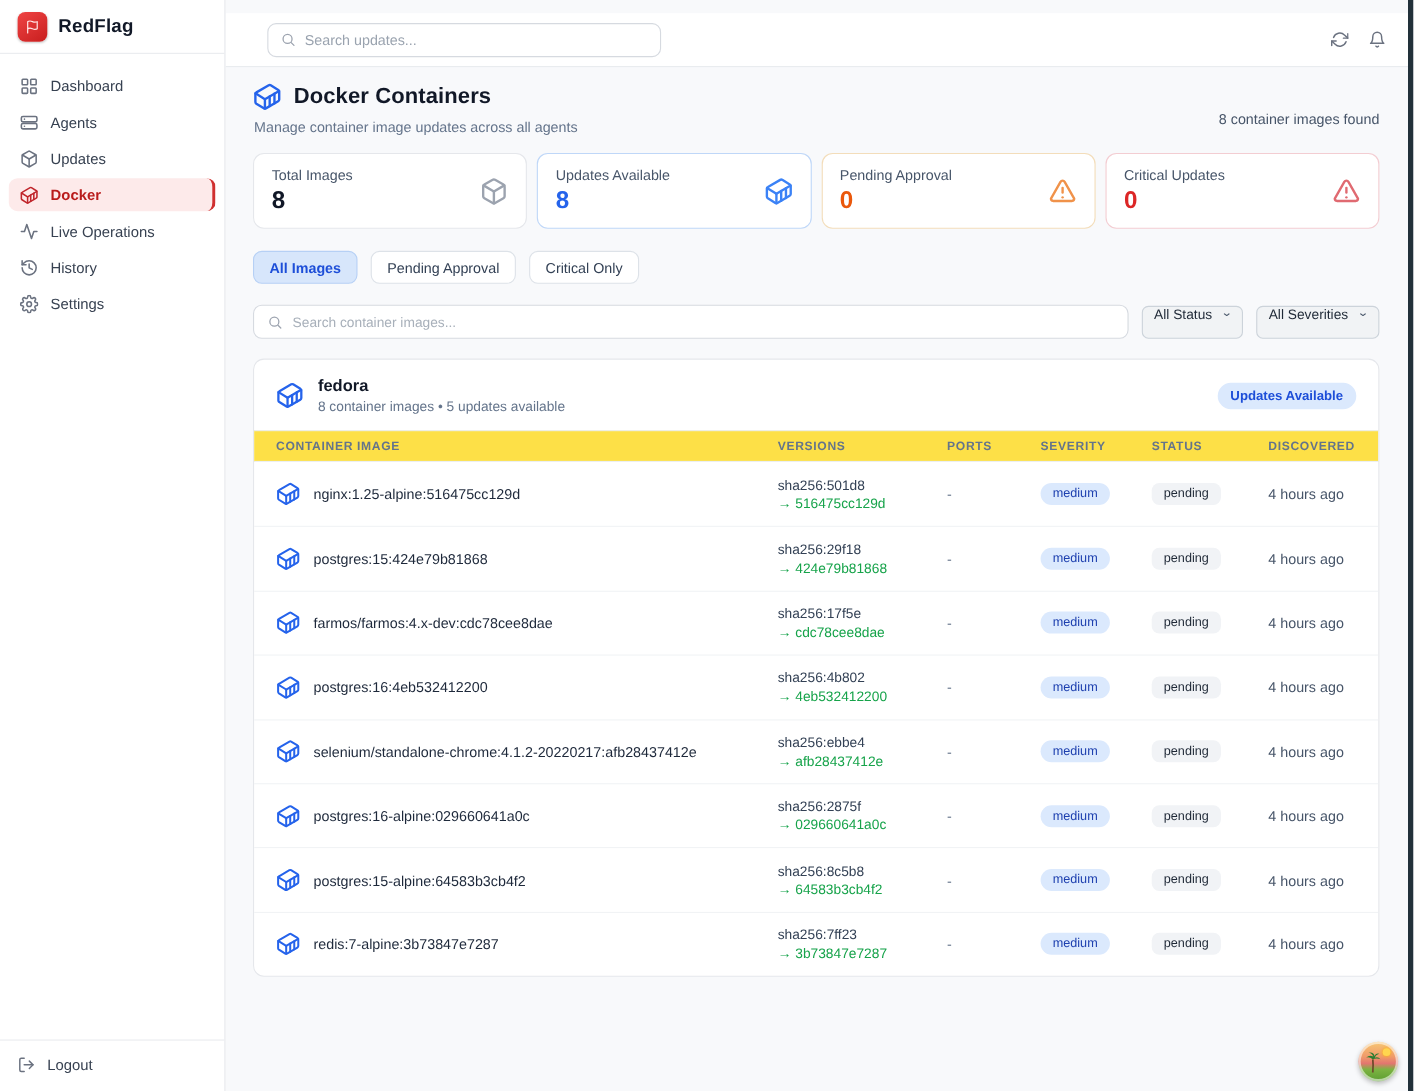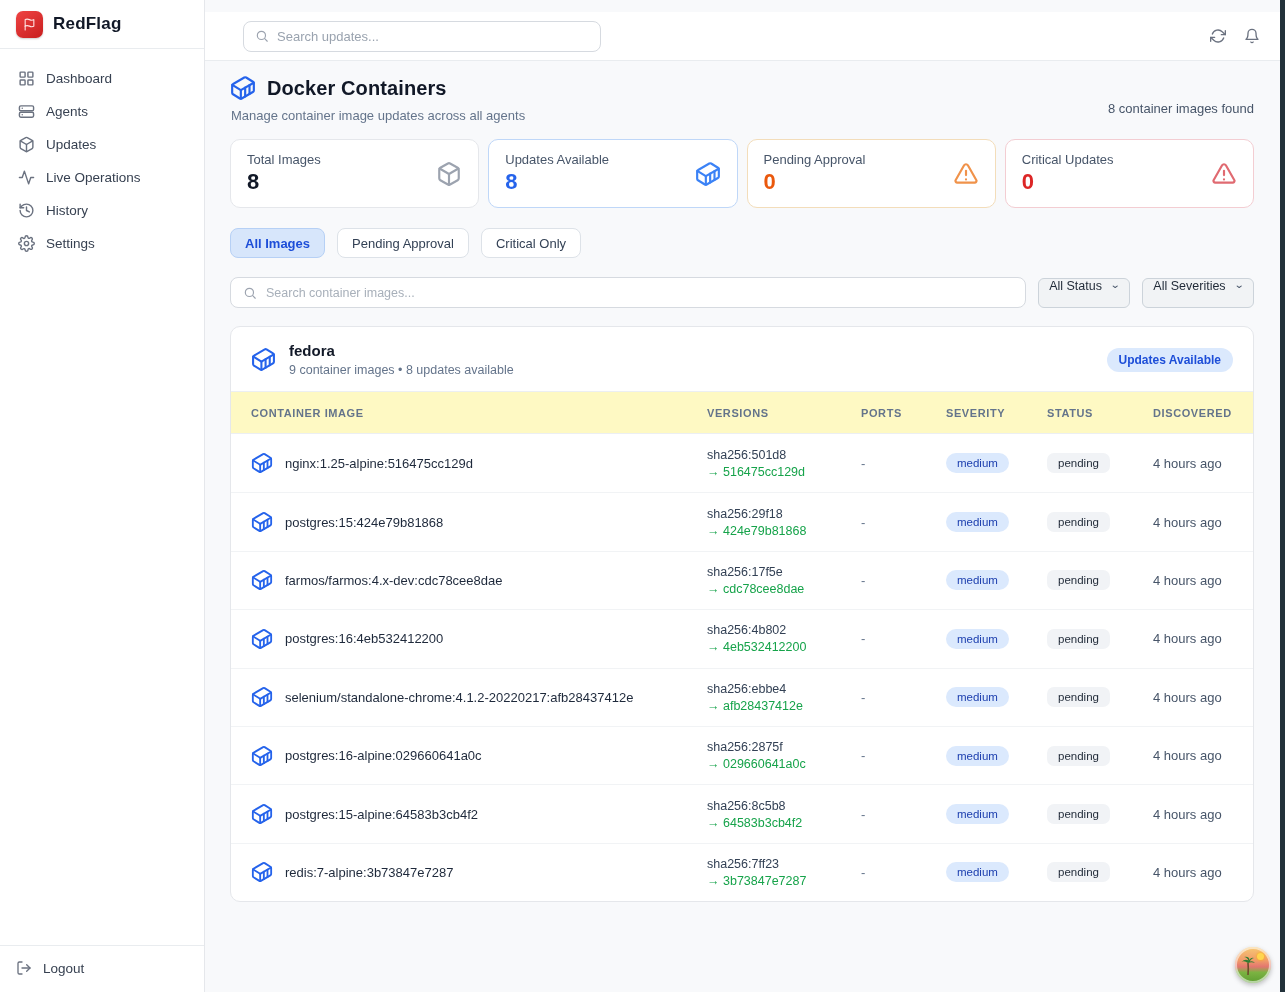--- a/index.html
+++ b/index.html
@@ -133,21 +133,21 @@
   .gh-badge {
     margin-left:auto; background:#dbe9fd; color:#1d4ed8; font-size:12px;
     font-weight:600; padding:5px 12px; border-radius:999px;
   }
   .thead, .trow {
     display:grid;
     grid-template-columns:456px 154px 85px 101px 106px 1fr;
     align-items:center; padding:0 20px;
   }
   .thead {
-    height:43px; background:#fef9c3;
+    height:29px; background:#fde047;
     border-top:1px solid #eceff2; border-bottom:1px solid #eceff2;
     font-size:11px; font-weight:600; letter-spacing:.6px; color:#64748b;
   }
   .trow { height:58.4px; border-top:1px solid #f1f3f5; }
   .trow:first-child { border-top:none; }
   .c-img { display:flex; align-items:center; gap:12px; }
   .c-img svg { width:22px; height:22px; stroke:#2563eb; flex:0 0 auto; }
   .iname { font-size:13px; color:#1e293b; font-weight:500; }
   .c-ver { display:flex; flex-direction:column; gap:3px; }
   .sha { font-size:12.5px; color:#334155; }
@@ -218,20 +218,32 @@
   </div>
       <div class="menu-item">
     <span class="mi-icon">
           <svg viewBox="0 0 24 24" fill="none" stroke-width="2" stroke-linecap="round" stroke-linejoin="round" stroke="currentColor">
             <path d="M21 16V8a2 2 0 0 0-1-1.73l-7-4a2 2 0 0 0-2 0l-7 4A2 2 0 0 0 3 8v8a2 2 0 0 0 1 1.73l7 4a2 2 0 0 0 2 0l7-4A2 2 0 0 0 21 16z"></path>
             <polyline points="3.27 6.96 12 12.01 20.73 6.96"></polyline>
             <line x1="12" y1="22.08" x2="12" y2="12"></line>
           </svg>
         </span>
     <span class="mi-label">Updates</span>
+  </div>
+      <div class="menu-item active">
+    <span class="mi-icon">
+          <svg viewBox="0 0 24 24" fill="none" stroke-width="2" stroke-linecap="round" stroke-linejoin="round" stroke="currentColor">
+            <path d="M22 7.7c0-.6-.4-1.2-.8-1.5l-6.3-3.9a1.72 1.72 0 0 0-1.7 0l-10.3 6c-.5.2-.9.8-.9 1.4v6.6c0 .5.4 1.2.8 1.5l6.3 3.9a1.72 1.72 0 0 0 1.7 0l10.3-6c.5-.3.9-1 .9-1.5Z"></path>
+            <path d="M10 21.9V14L2.1 9.1"></path>
+            <path d="m10 14 11.9-6.9"></path>
+            <path d="M14 19.8v-8.1"></path>
+            <path d="M18 17.5V9.4"></path>
+          </svg>
+        </span>
+    <span class="mi-label">Docker</span>
   </div>
       <div class="menu-item">
     <span class="mi-icon">
           <svg viewBox="0 0 24 24" fill="none" stroke-width="2" stroke-linecap="round" stroke-linejoin="round" stroke="currentColor">
             <polyline points="22 12 18 12 15 21 9 3 6 12 2 12"></polyline>
           </svg>
         </span>
     <span class="mi-label">Live Operations</span>
   </div>
       <div class="menu-item">
@@ -402,21 +414,21 @@
             <svg viewBox="0 0 24 24" fill="none" stroke-width="2" stroke-linecap="round" stroke-linejoin="round" stroke="currentColor">
               <path d="M22 7.7c0-.6-.4-1.2-.8-1.5l-6.3-3.9a1.72 1.72 0 0 0-1.7 0l-10.3 6c-.5.2-.9.8-.9 1.4v6.6c0 .5.4 1.2.8 1.5l6.3 3.9a1.72 1.72 0 0 0 1.7 0l10.3-6c.5-.3.9-1 .9-1.5Z"></path>
               <path d="M10 21.9V14L2.1 9.1"></path>
               <path d="m10 14 11.9-6.9"></path>
               <path d="M14 19.8v-8.1"></path>
               <path d="M18 17.5V9.4"></path>
             </svg>
           </span>
         <div class="gh-text">
           <span class="gh-name">fedora</span>
-          <span class="gh-meta">9 container images • 8 updates available</span>
+          <span class="gh-meta">8 container images • 5 updates available</span>
         </div>
         <span class="gh-badge">Updates Available</span>
       </div>
       <div class="thead" id="thead">
           <span>CONTAINER IMAGE</span>
           <span>VERSIONS</span>
           <span>PORTS</span>
           <span>SEVERITY</span>
           <span>STATUS</span>
           <span>DISCOVERED</span>

